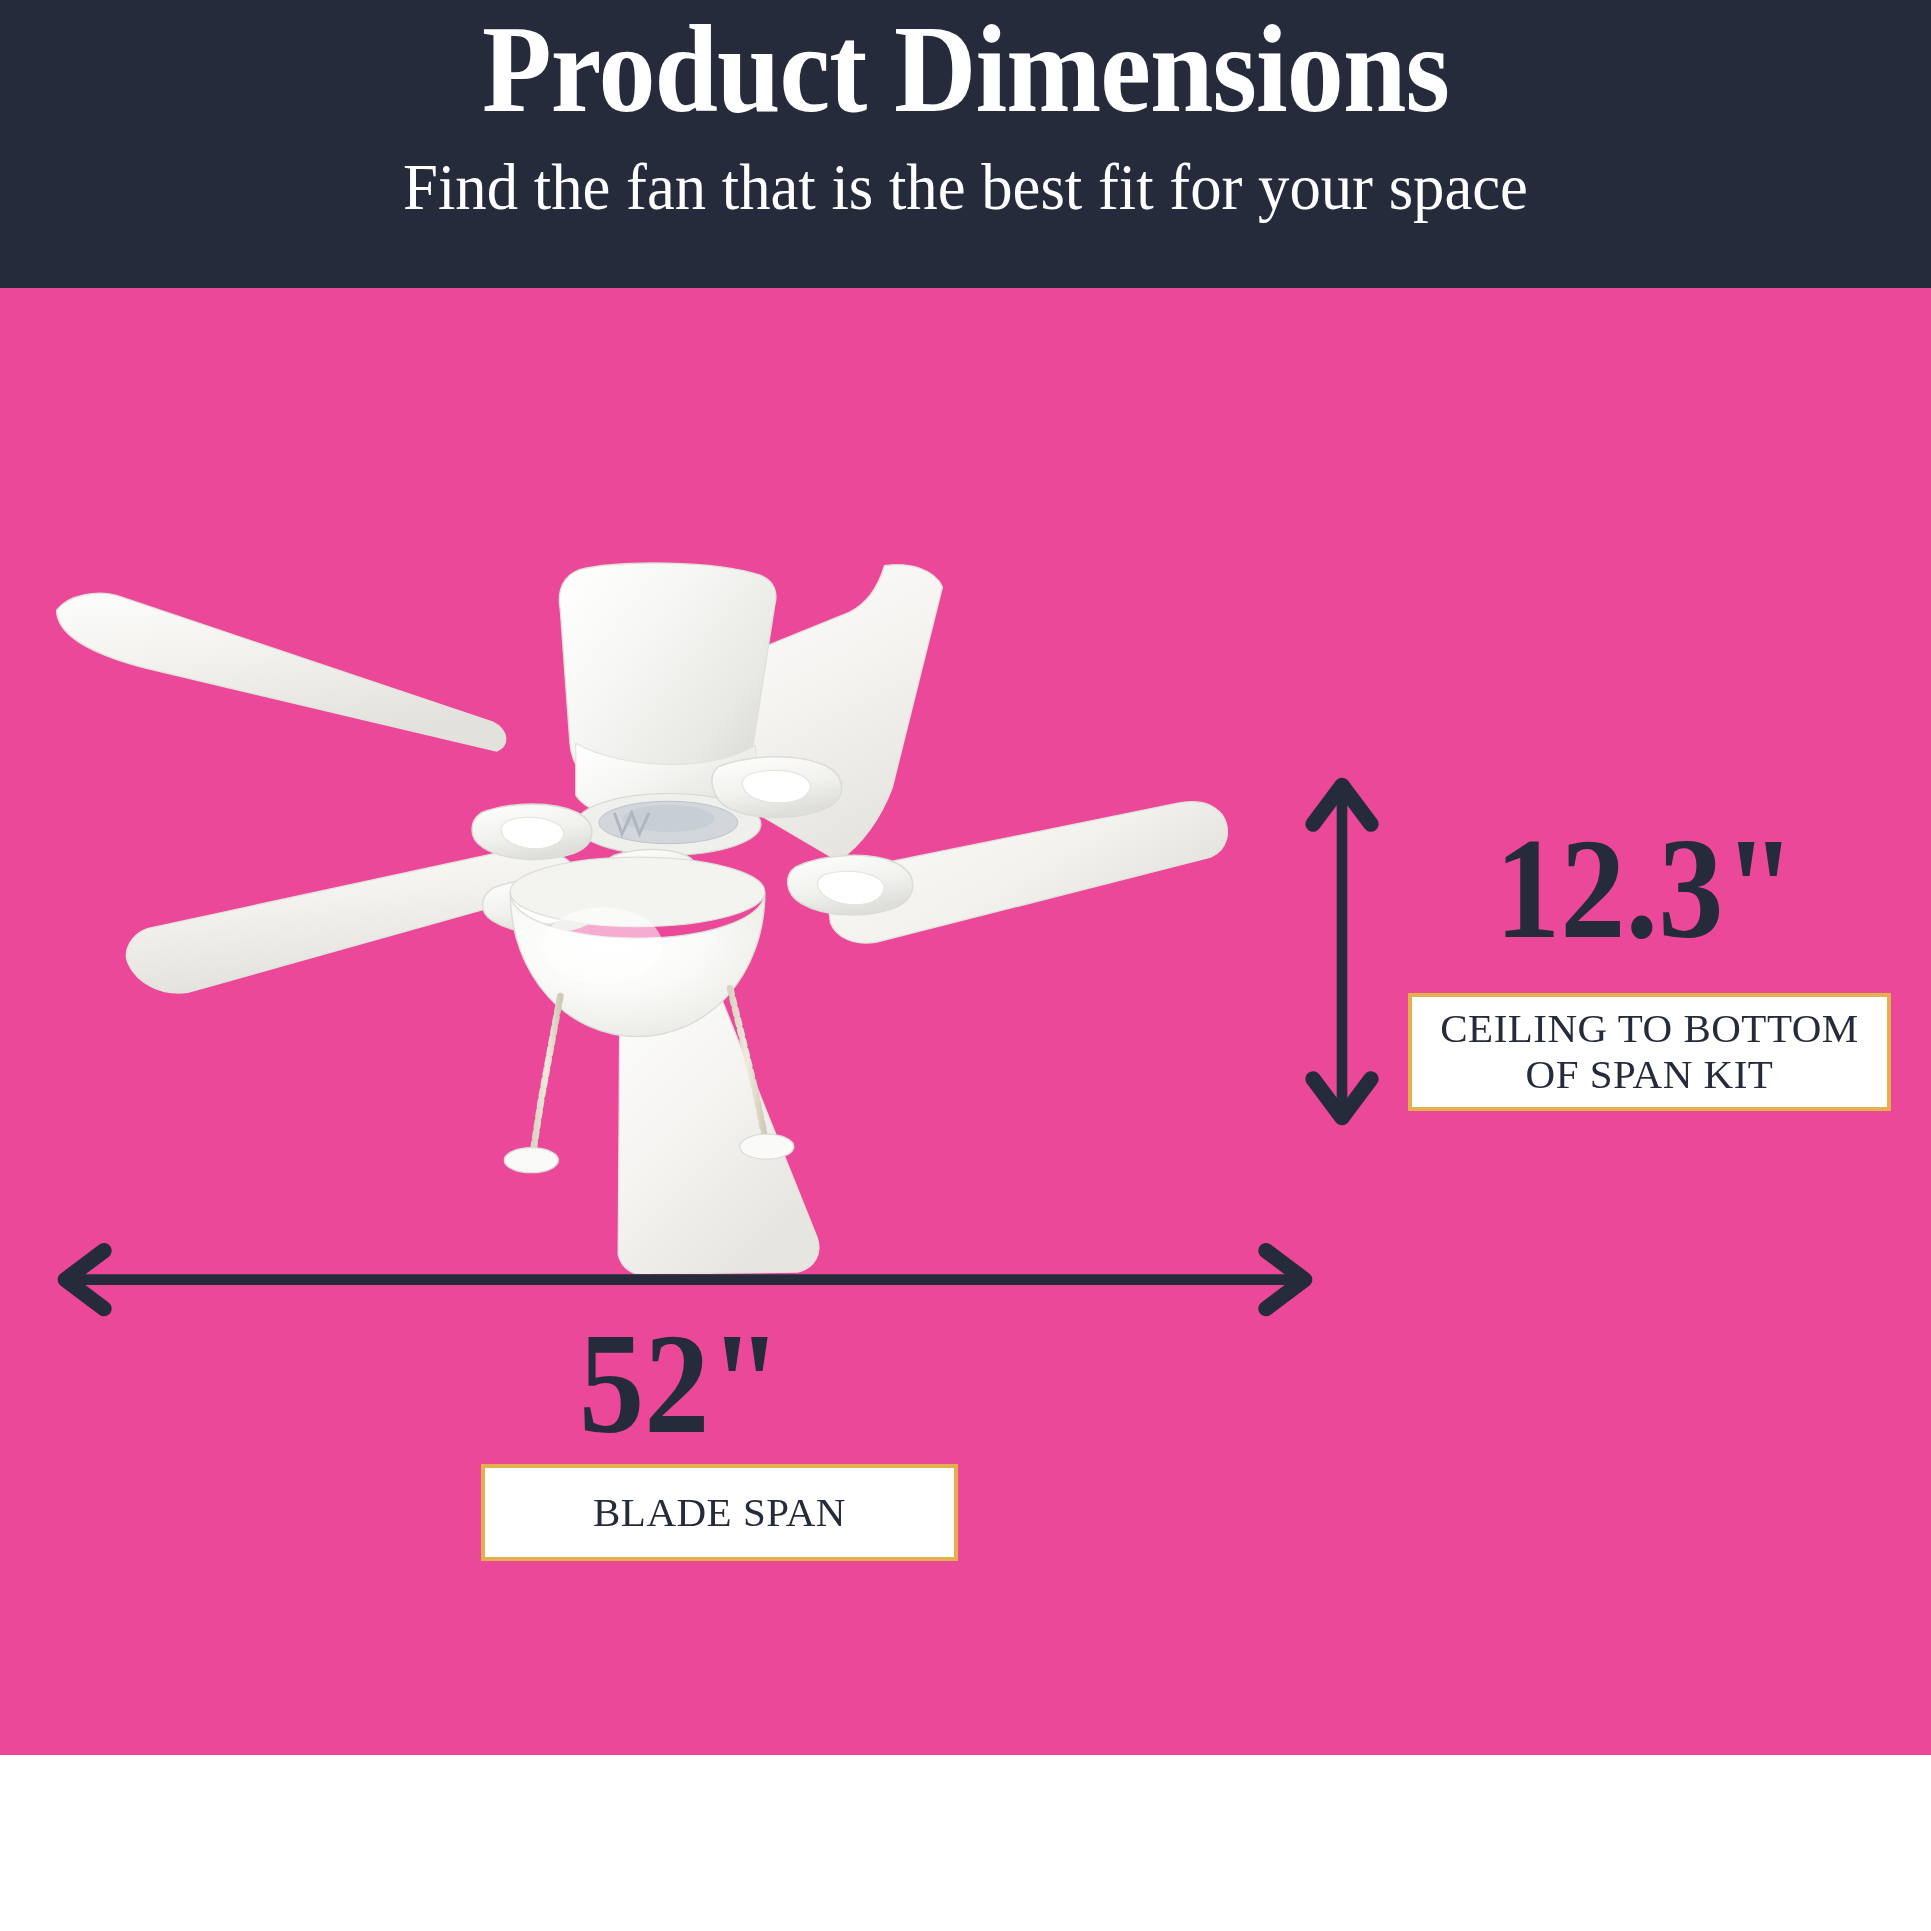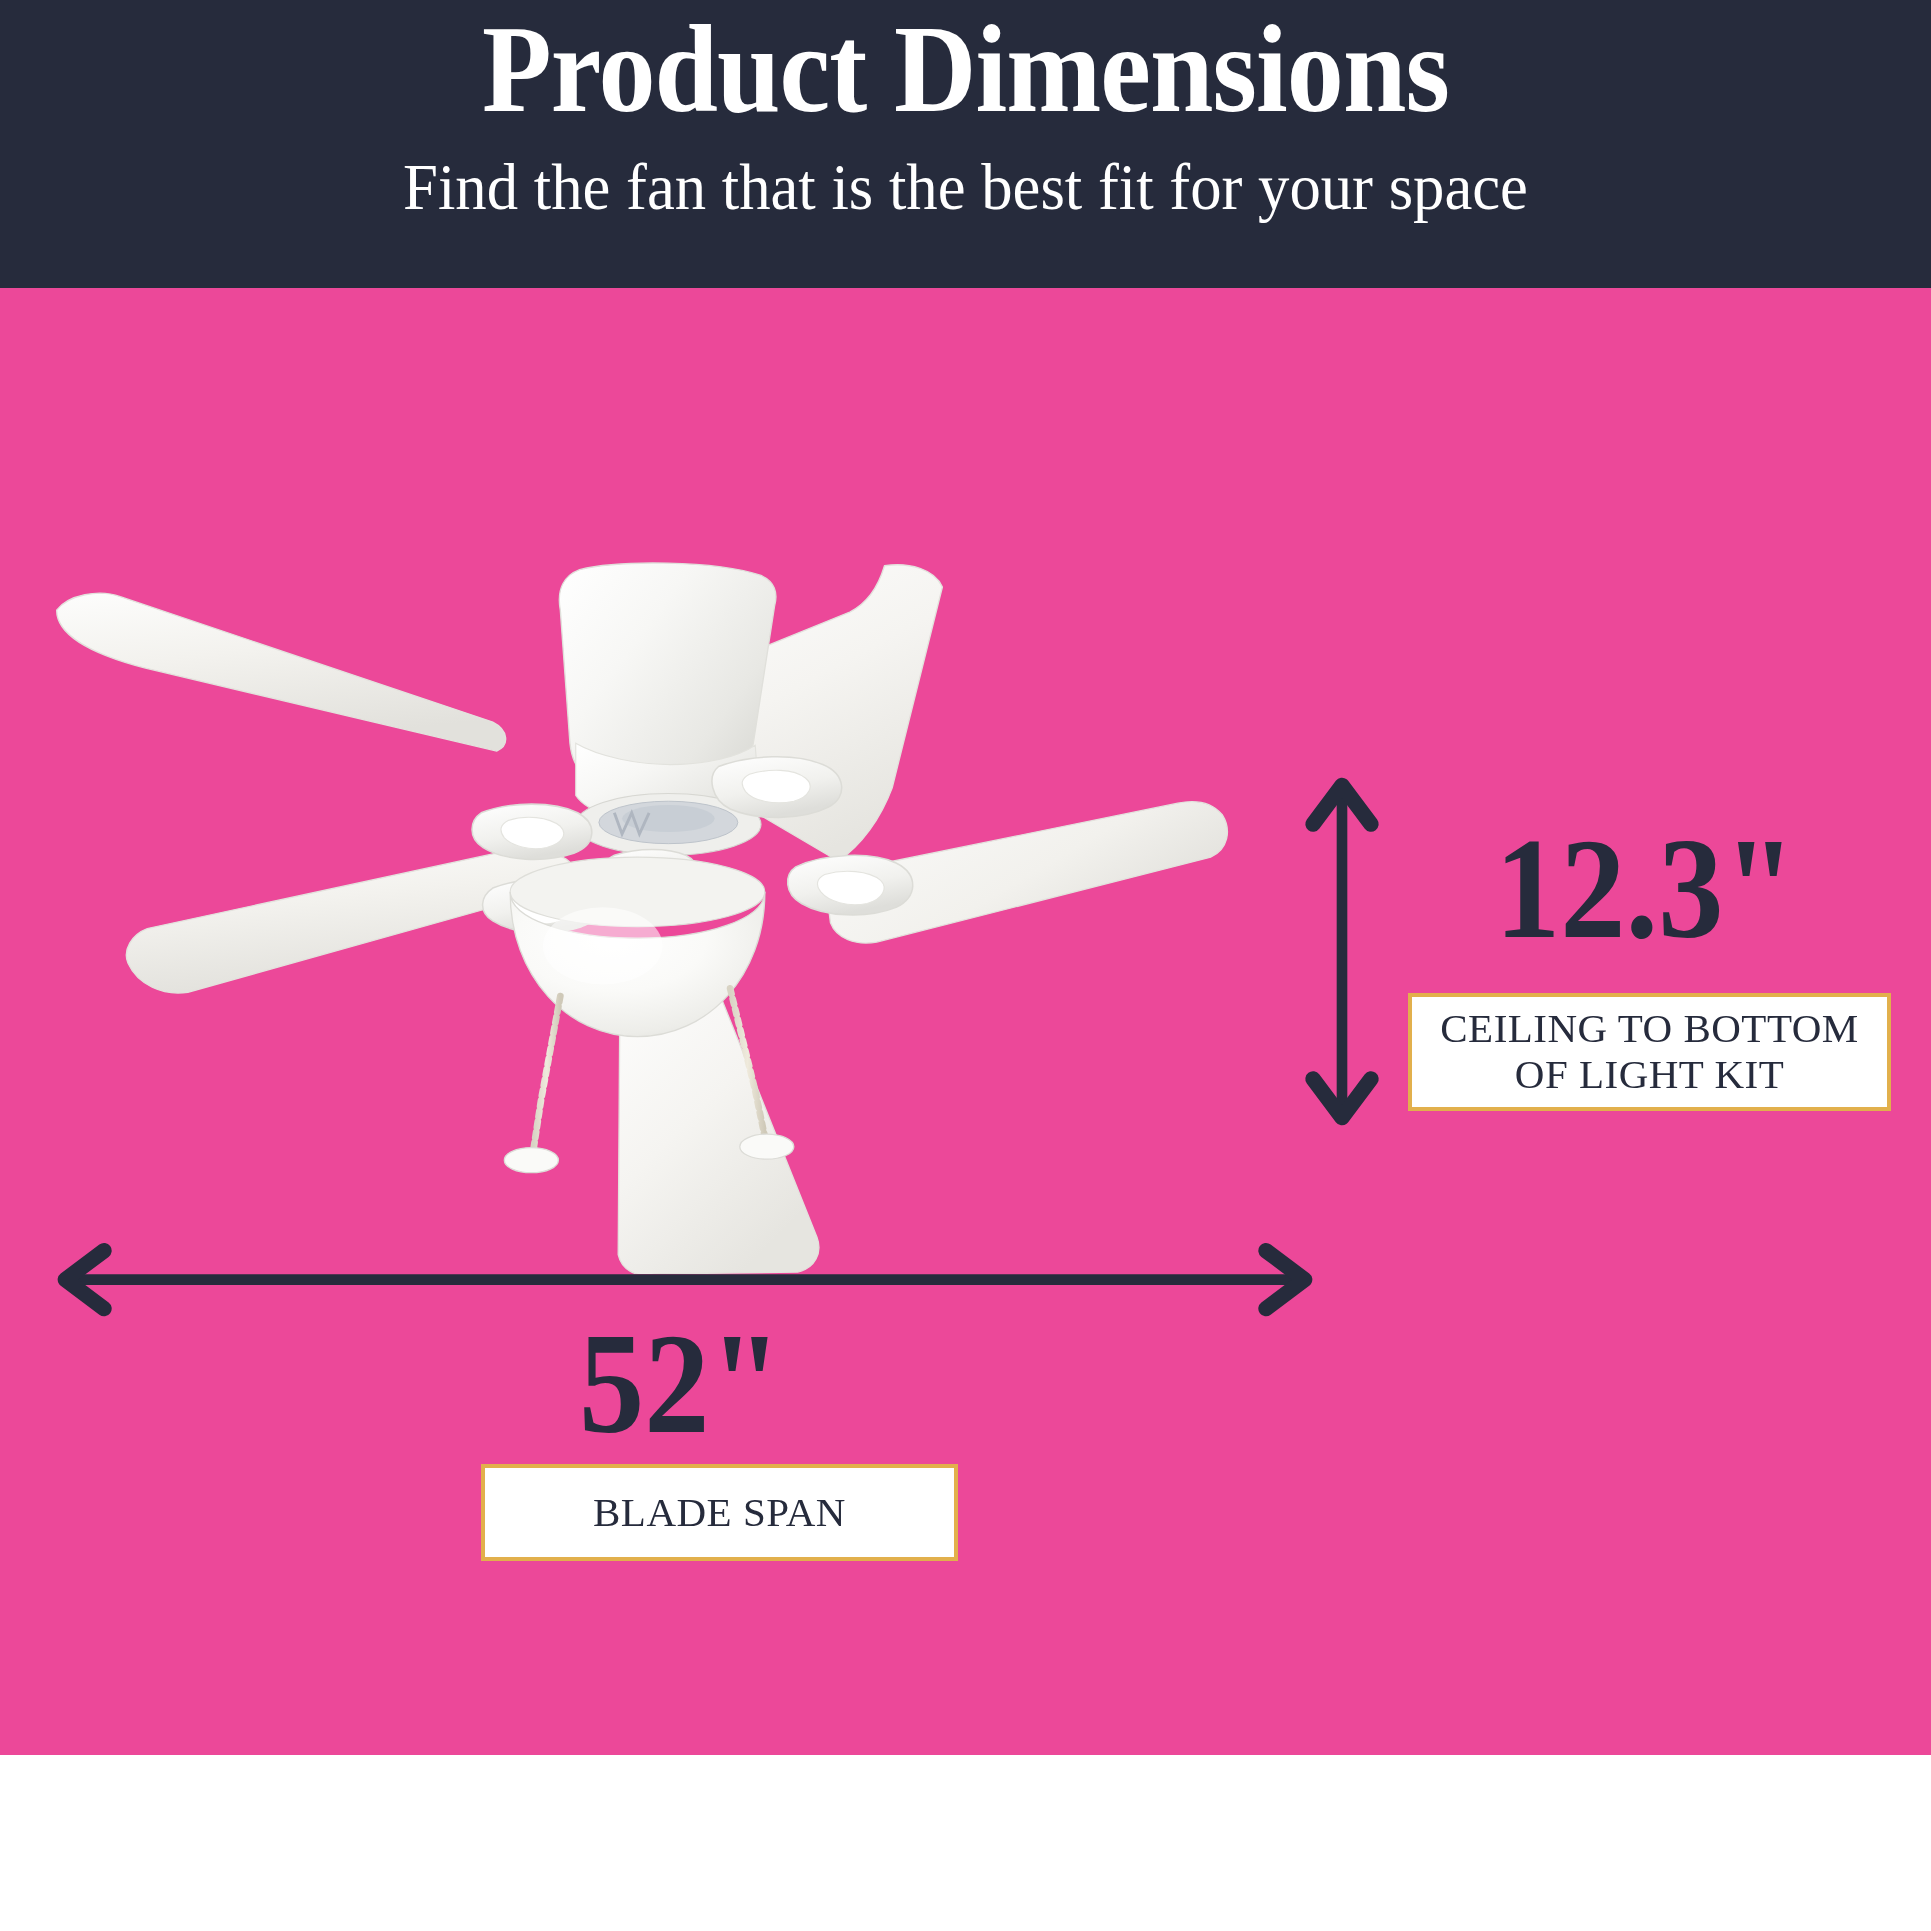--- a/index.html
+++ b/index.html
@@ -270,21 +270,21 @@
     <line x1="30" y1="45" x2="1290" y2="45" stroke="#262B3C" stroke-width="11" stroke-linecap="round"></line>
     <polyline points="58,15 18,45 58,75" fill="none" stroke="#262B3C" stroke-width="16" stroke-linecap="round" stroke-linejoin="round"></polyline>
     <polyline points="1262,15 1302,45 1262,75" fill="none" stroke="#262B3C" stroke-width="16" stroke-linecap="round" stroke-linejoin="round"></polyline>
   </svg>
 
   <div id="height-value" class="dim-value">12.3"</div>
 
   <div id="height-callout" class="callout-box">
     <div class="callout-label">
       <span>CEILING TO BOTTOM</span><br>
-      <span>OF LIGHT KIT</span>
+      <span>OF SPAN KIT</span>
     </div>
   </div>
 
   <div id="span-value" class="dim-value">52"</div>
 
   <div id="span-callout" class="callout-box">
     <div class="callout-label">BLADE SPAN</div>
   </div>
 
 </div>

